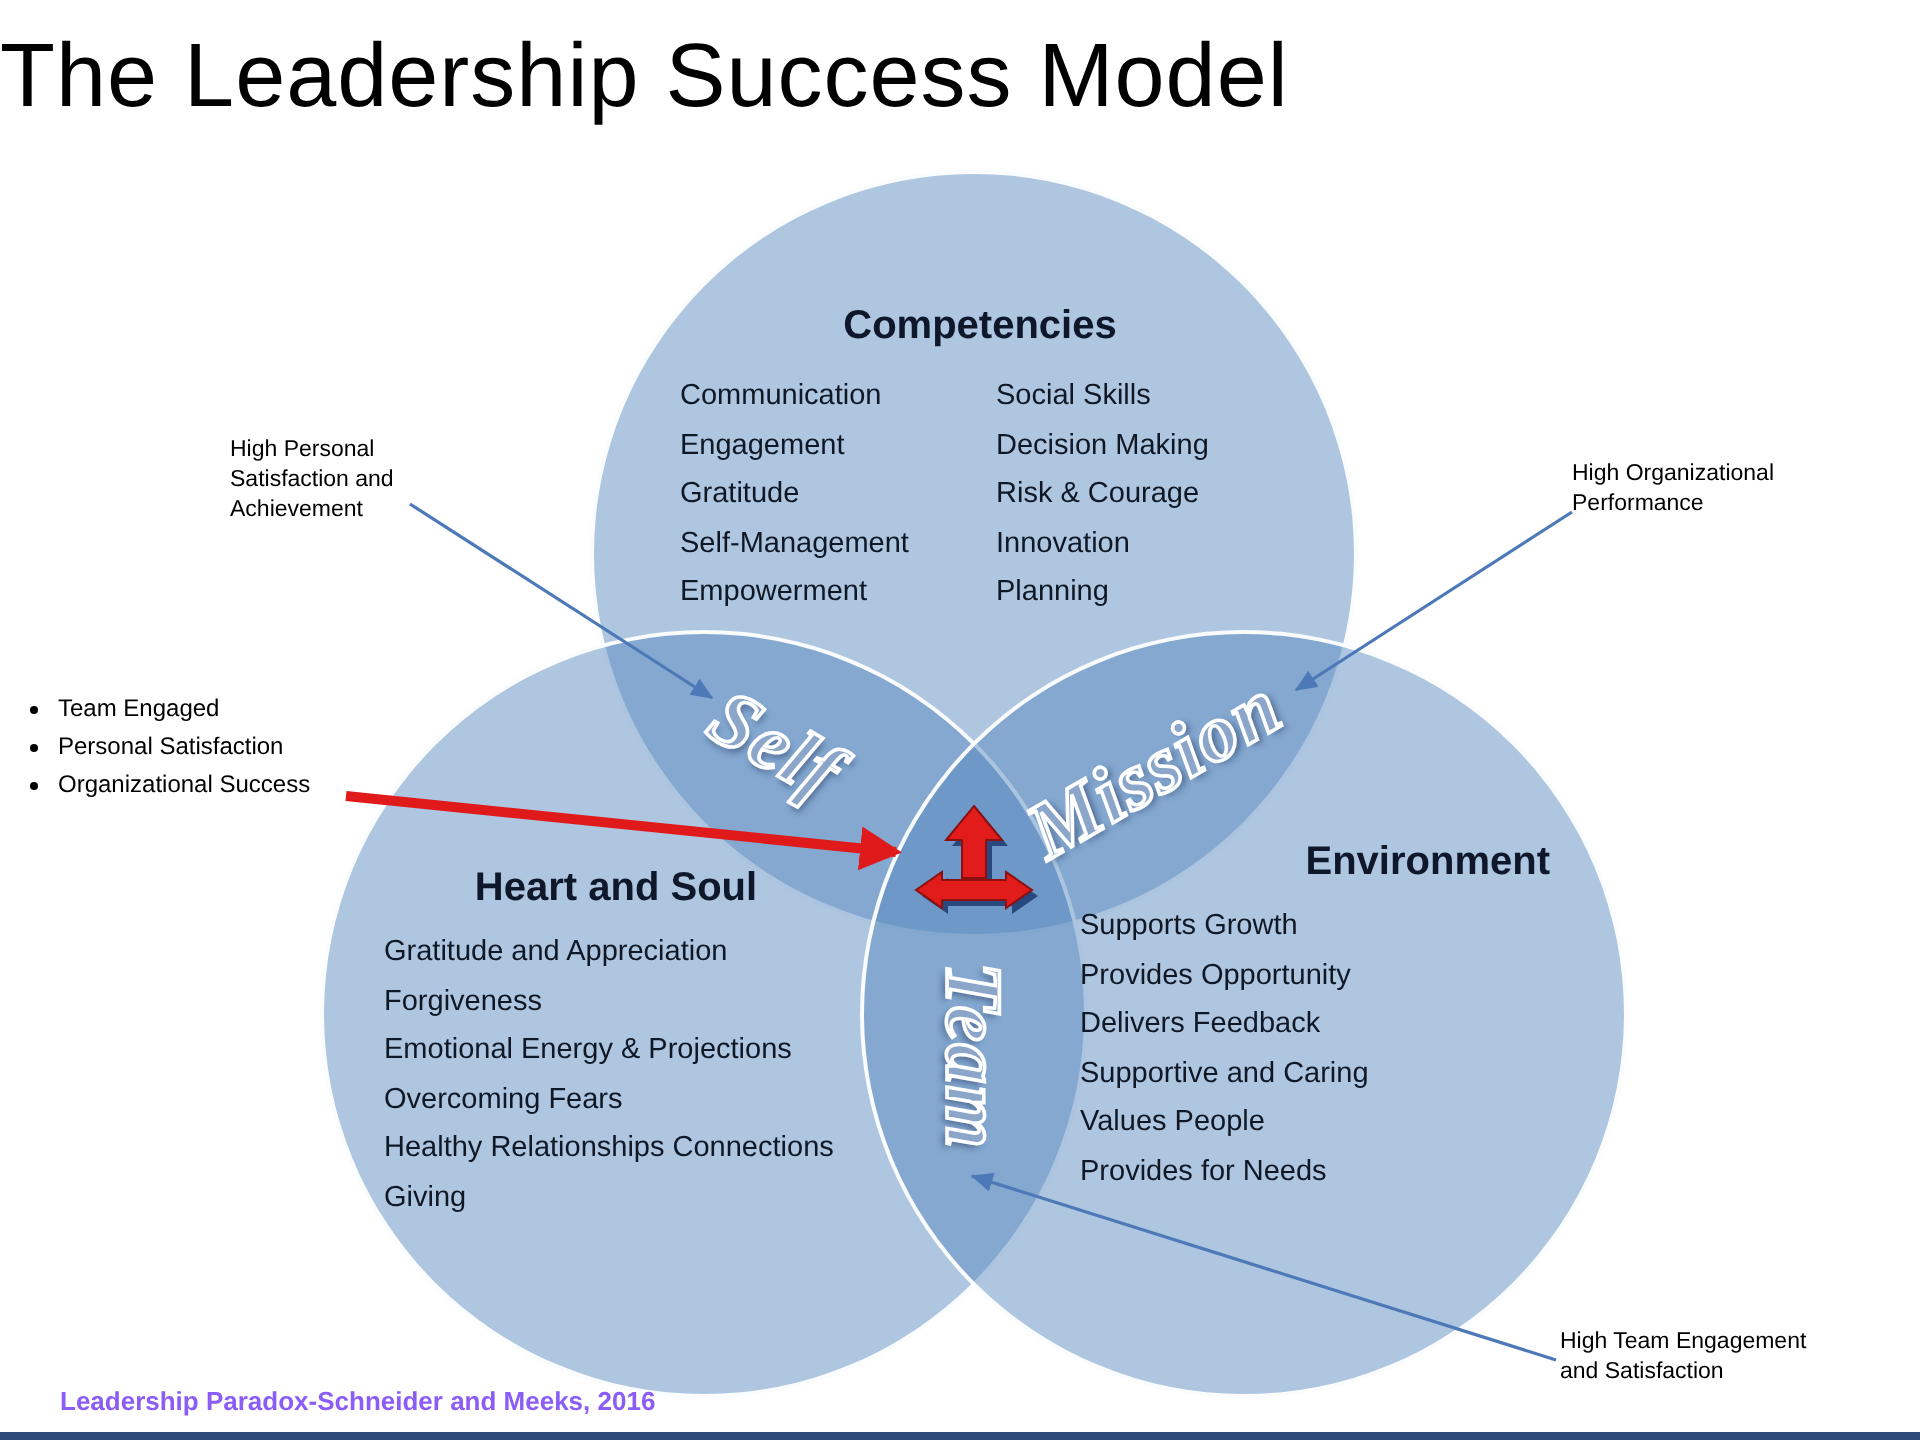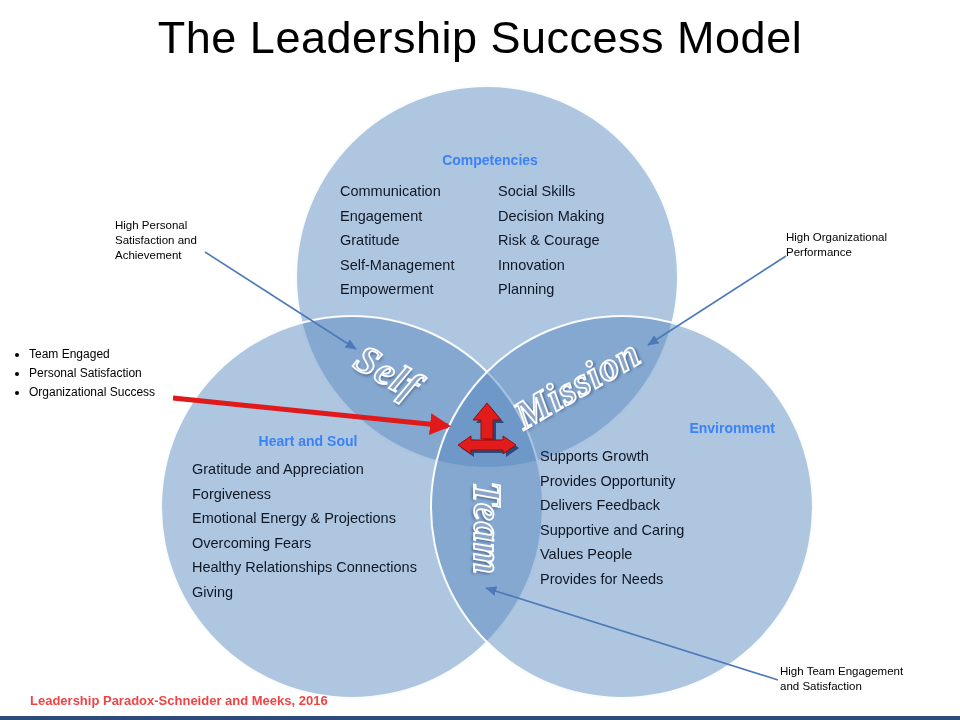--- a/index.html
+++ b/index.html
@@ -2,35 +2,35 @@
 <html><head>
 <meta charset="utf-8">
 <style>
   html,body { margin:0; padding:0; background:#888; }
   .slide {
     position:relative; width:960px; height:720px; background:#ffffff;
     font-family:"Liberation Sans", sans-serif; overflow:hidden; margin:0 auto;
     color:#14181f;
   }
   .title {
-    position:absolute; left:0; top:12px; width:960px; text-align:center;
+    position:absolute; left:0; top:12px; width:960px; text-align:left;
     font-size:45px; font-weight:400; color:#000; letter-spacing:0.5px;
   }
   .circle {
     position:absolute; width:384px; height:384px; border-radius:50%;
     background:rgba(86,136,190,0.48);
     border:2.5px solid rgba(255,255,255,0.95);
     box-sizing:border-box;
   }
   .circle.top   { left:295px; top:85px;  }
   .circle.left  { left:160px; top:315px; }
   .circle.right { left:430px; top:315px; }
 
   .block { position:absolute; }
-  .block-heading { font-weight:bold; font-size:14px; color:#3b82f6; }
+  .block-heading { font-weight:bold; font-size:20px; color:#0f172a; }
   .list-item, .comp-row { font-size:14.5px; line-height:24.5px; color:#101826; white-space:nowrap; }
 
   .comp-block { left:340px; top:152px; width:300px; }
   .comp-block .block-heading { text-align:center; margin-bottom:11px; }
   .comp-row { display:flex; }
   .comp-row .l { width:158px; }
 
   .heart-block { left:192px; top:433px; width:232px; }
   .heart-block .block-heading { text-align:center; margin-bottom:8px; }
 
@@ -51,21 +51,21 @@
   .ann { position:absolute; font-size:11.5px; line-height:1.32; color:#000; }
   .ann.personal { left:115px; top:218px; width:98px; }
   .ann.org      { left:786px; top:230px; width:120px; }
   .ann.teameng  { left:780px; top:664px; width:128px; }
 
   .fulfillment { position:absolute; left:12px; top:342px; width:172px; }
   .fulfillment .head { font-size:15.5px; font-weight:bold; line-height:1.25; color:#000; }
   .fulfillment ul { margin:5px 0 0 0; padding-left:17px; }
   .fulfillment li { font-size:12px; line-height:1.32; margin-bottom:3px; color:#000; }
 
-  .footer { position:absolute; left:30px; top:693px; font-size:13px; font-weight:bold; color:#ef4444; }
+  .footer { position:absolute; left:30px; top:693px; font-size:13px; font-weight:bold; color:#8b5cf6; }
 
   .overlay { position:absolute; left:0; top:0; width:960px; height:720px; pointer-events:none; }
 
   .bottom-border { position:absolute; left:0; top:716px; width:960px; height:4px; background:#2e4a7a; }
 </style>
 </head>
 <body>
 
 <div class="slide">
 

